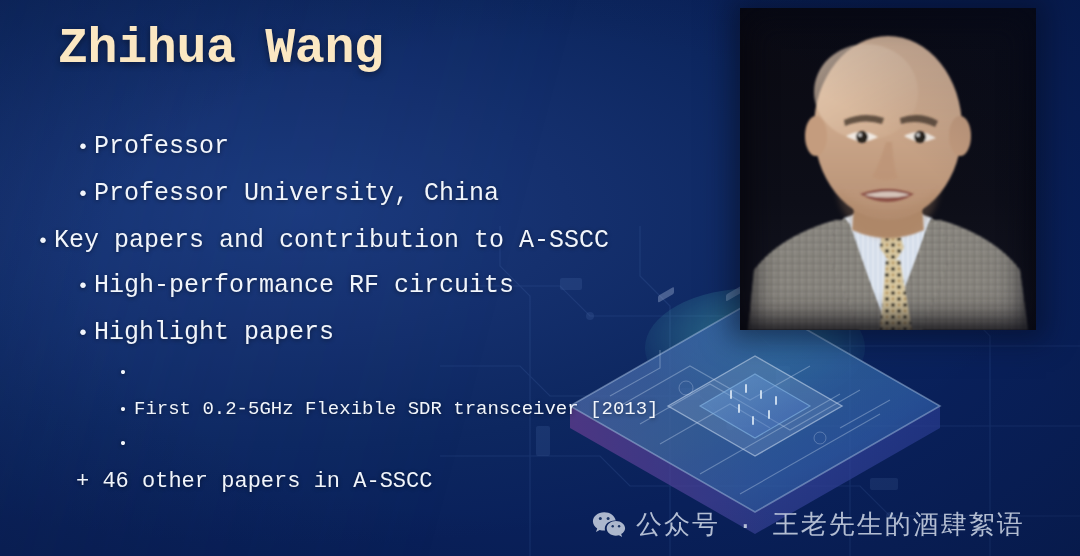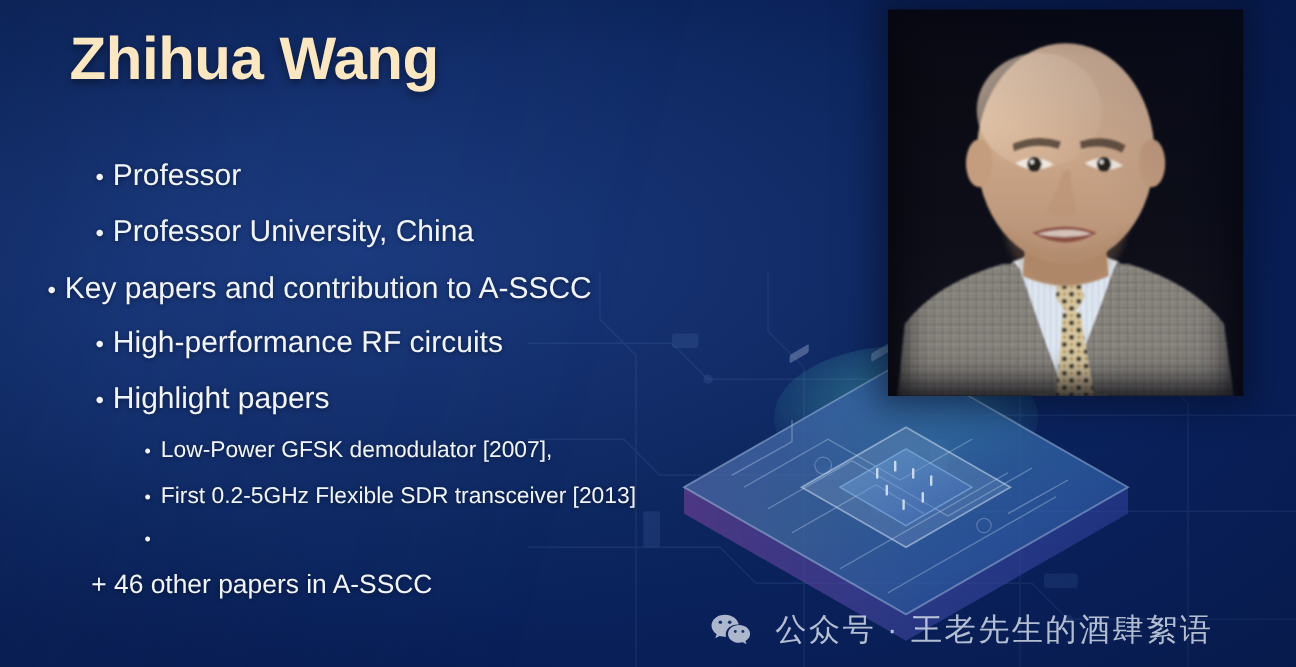--- a/index.html
+++ b/index.html
@@ -10,20 +10,21 @@
   }
   body {
     font-family: "Liberation Sans", sans-serif;
   }
   .slide {
     position: relative;
     width: 1080px;
     height: 556px;
     overflow: hidden;
     background: #7f1d1d;
+    font-family: Liberation Mono, monospace;
   }
 
   
   .bg-base {
     position: absolute;
     inset: 0;
     background:
       radial-gradient(ellipse 70% 60% at 28% 38%, #1b3a7d 0%, #15306e 35%, #0d2760 70%, #09205a 100%),
       linear-gradient(135deg, #0b2660 0%, #102c69 40%, #0a2259 100%);
   }
@@ -128,21 +129,21 @@
   
   .plain { padding-left: 76px; font-size: 22px; margin-top: 12px; }
 
   
   .watermark {
     position: absolute;
     left: 592px;
     bottom: 14px;
     display: flex;
     align-items: center;
-    gap: 20px;
+    gap: 10px;
     color: #c3ccdd;
     opacity: 0.88;
   }
   .wechat-icon { flex: 0 0 auto; display: block; }
   .watermark-text {
     font-size: 26px;
     letter-spacing: 2px;
     white-space: nowrap;
     color: #cbd4e4;
   }
@@ -365,21 +366,20 @@
       <span class="line-text">High-performance RF circuits</span>
     </div>
 
     <div class="line lvl2">
       <span class="bullet">•</span>
       <span class="line-text">Highlight papers</span>
     </div>
 
     <div class="line lvl3">
       <span class="bullet">•</span>
-      <span class="line-text">Low-Power GFSK demodulator [2007],</span>
     </div>
 
     <div class="line lvl3">
       <span class="bullet">•</span>
       <span class="line-text">First 0.2-5GHz Flexible SDR transceiver [2013]</span>
     </div>
 
     <div class="line lvl3">
       <span class="bullet">•</span>
     </div>

